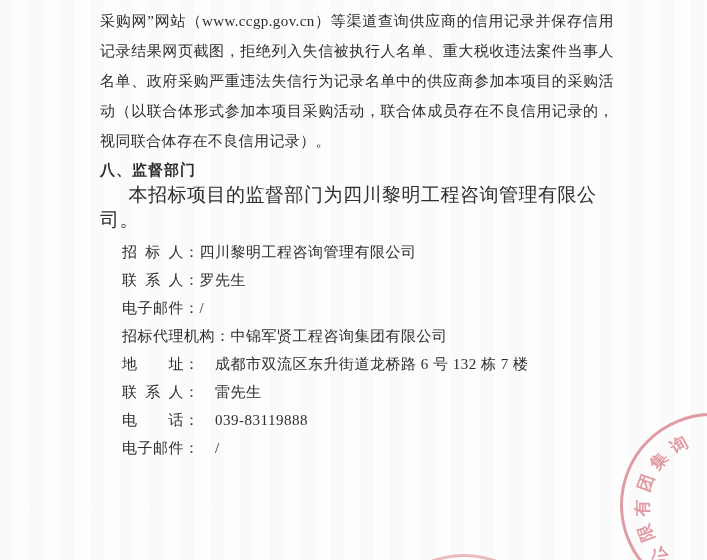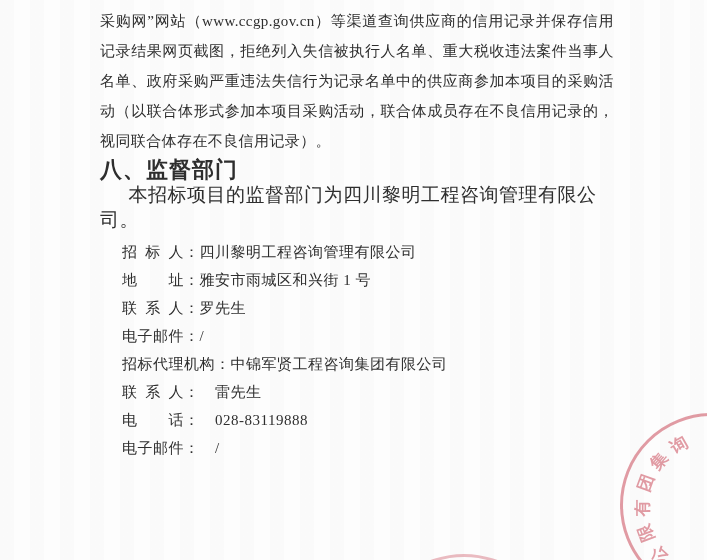--- a/index.html
+++ b/index.html
@@ -30,21 +30,21 @@
     width: 514px;
   }
   .intro {
     font-size: 15px;
     line-height: 30px;
     text-align: justify;
     letter-spacing: 0.4px;
   }
   h2.sec-heading {
     font-family: "Liberation Sans", "DejaVu Sans", sans-serif;
-    font-size: 22px;
+    font-size: 15px;
     font-weight: 700;
     line-height: 24px;
     margin-top: 2px;
     letter-spacing: 1px;
   }
   .sec-body {
     font-size: 19px;
     line-height: 25px;
     text-indent: 1.5em;
     letter-spacing: 0.5px;
@@ -110,28 +110,28 @@
     <p class="intro">采购网”网站（www.ccgp.gov.cn）等渠道查询供应商的信用记录并保存信用记录结果网页截图，拒绝列入失信被执行人名单、重大税收违法案件当事人名单、政府采购严重违法失信行为记录名单中的供应商参加本项目的采购活动（以联合体形式参加本项目采购活动，联合体成员存在不良信用记录的，视同联合体存在不良信用记录）。</p>
 
     <h2 class="sec-heading">八、监督部门</h2>
 
     <p class="sec-body">本招标项目的监督部门为四川黎明工程咨询管理有限公司。</p>
 
 
     <div id="contact-blocks">
         <div class="contact-block first">
           <div class="contact-row"><span class="clabel">招标人</span><span>：</span><span>四川黎明工程咨询管理有限公司</span></div>
-          <div class="contact-row"><span class="clabel">地址</span><span>：</span><span>雅安市雨城区和兴街 1 号</span></div>
           <div class="contact-row"><span class="clabel">联系人</span><span>：</span><span>罗先生</span></div>
           <div class="contact-row"><span class="clabel">电子邮件</span><span>：</span><span>/</span></div>
         </div>
         <div class="contact-block second">
           <div class="contact-row"><span class="clabel nojust">招标代理机构</span><span>：</span><span>中锦军贤工程咨询集团有限公司</span></div>
+          <div class="contact-row"><span class="clabel">地址</span><span>：</span><span>　成都市双流区东升街道龙桥路 6 号 132 栋 7 楼</span></div>
           <div class="contact-row"><span class="clabel">联系人</span><span>：</span><span>　雷先生</span></div>
-          <div class="contact-row"><span class="clabel">电话</span><span>：</span><span>　028-83119888</span></div>
+          <div class="contact-row"><span class="clabel">电话</span><span>：</span><span>　039-83119888</span></div>
           <div class="contact-row"><span class="clabel">电子邮件</span><span>：</span><span>　/</span></div>
         </div>
       </div>
   </div>
 
   <div class="seal" id="seal">
       <span class="seal-char" style="left: 55.5px; top: 28.7801px; transform: translate(-50%, -50%) rotate(-30deg);">询</span>
       <span class="seal-char" style="left: 36.0788px; top: 45.0765px; transform: translate(-50%, -50%) rotate(-50deg);">集</span>
       <span class="seal-char" style="left: 23.4024px; top: 67.0325px; transform: translate(-50%, -50%) rotate(-70deg);">团</span>
       <span class="seal-char" style="left: 19px; top: 92px; transform: translate(-50%, -50%) rotate(-90deg);">有</span>

